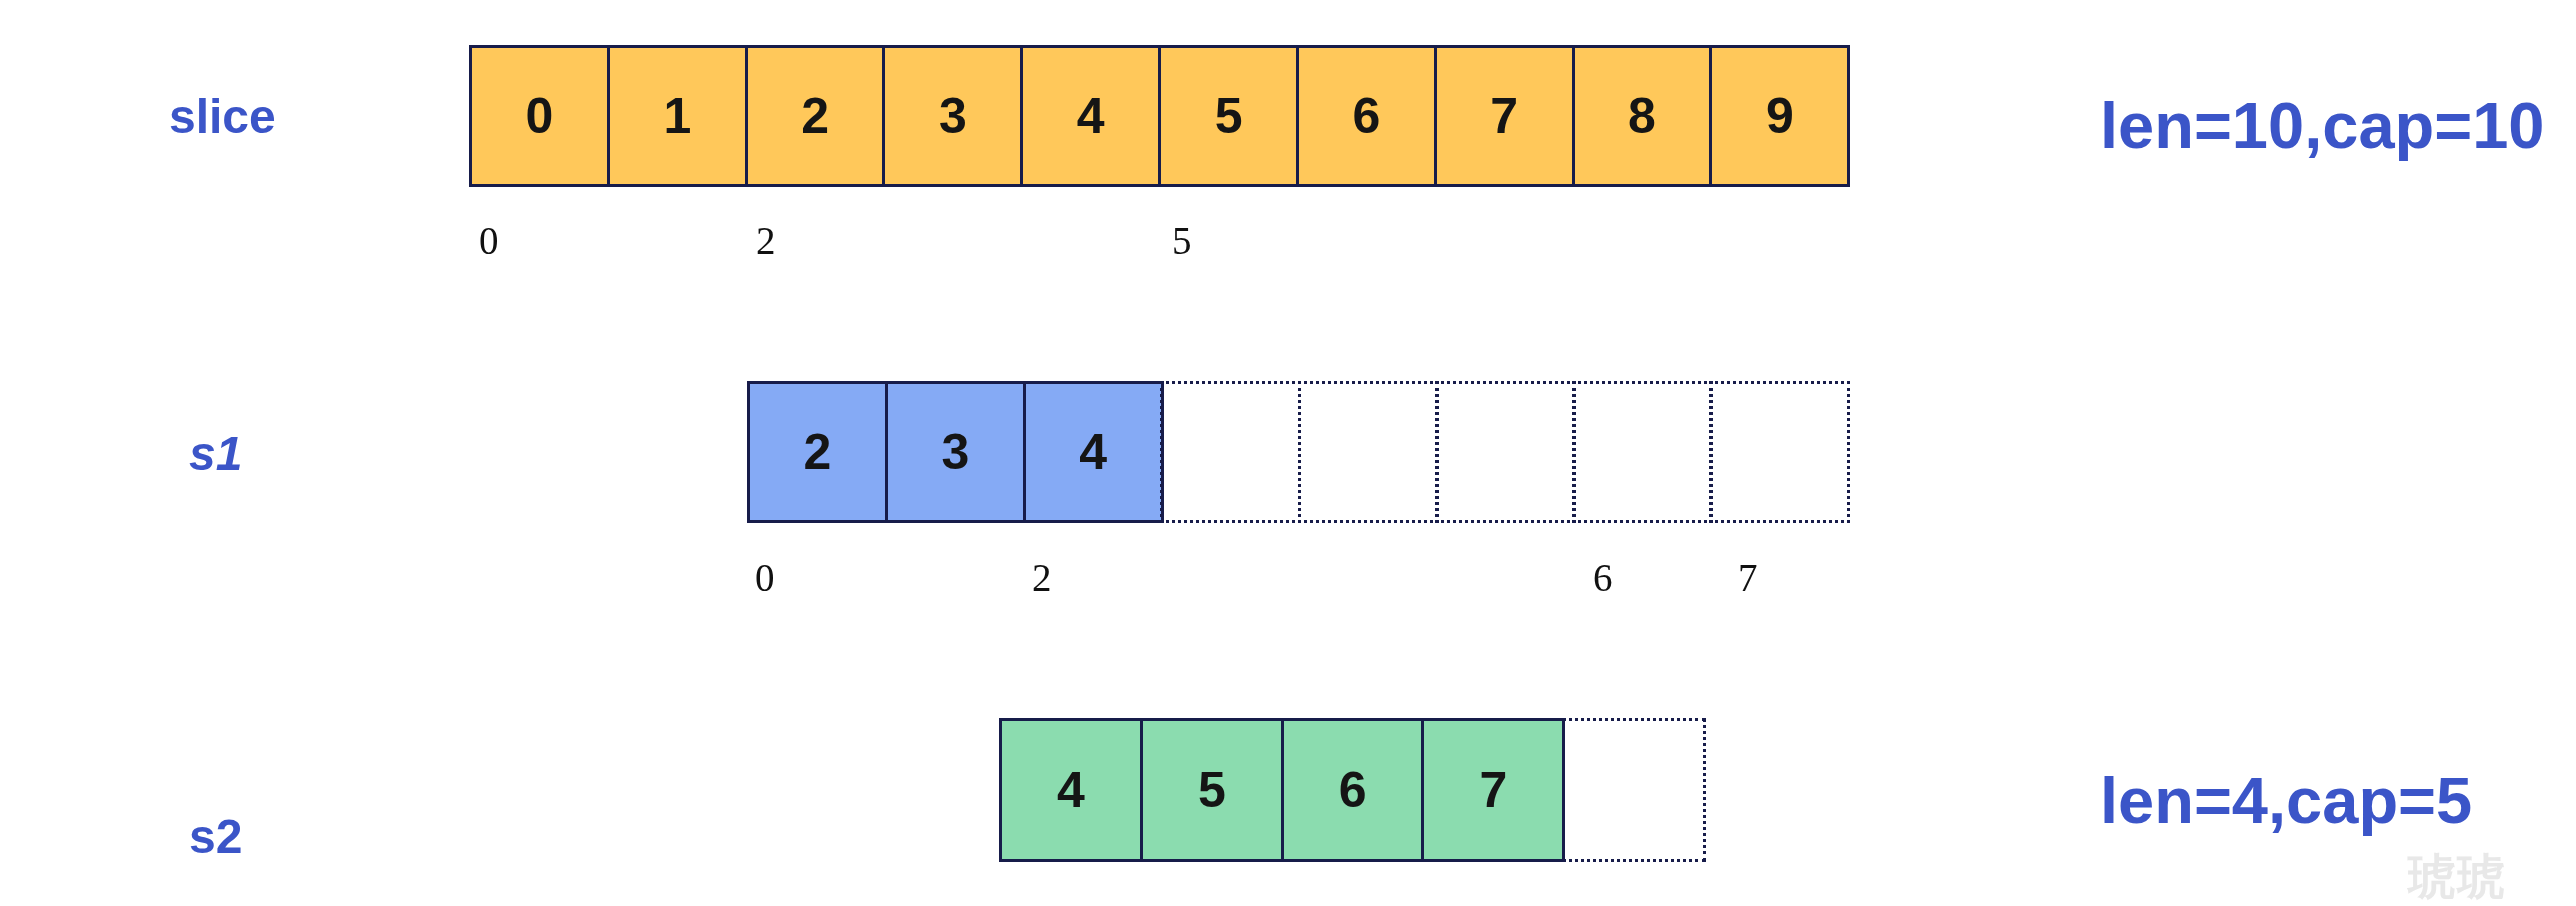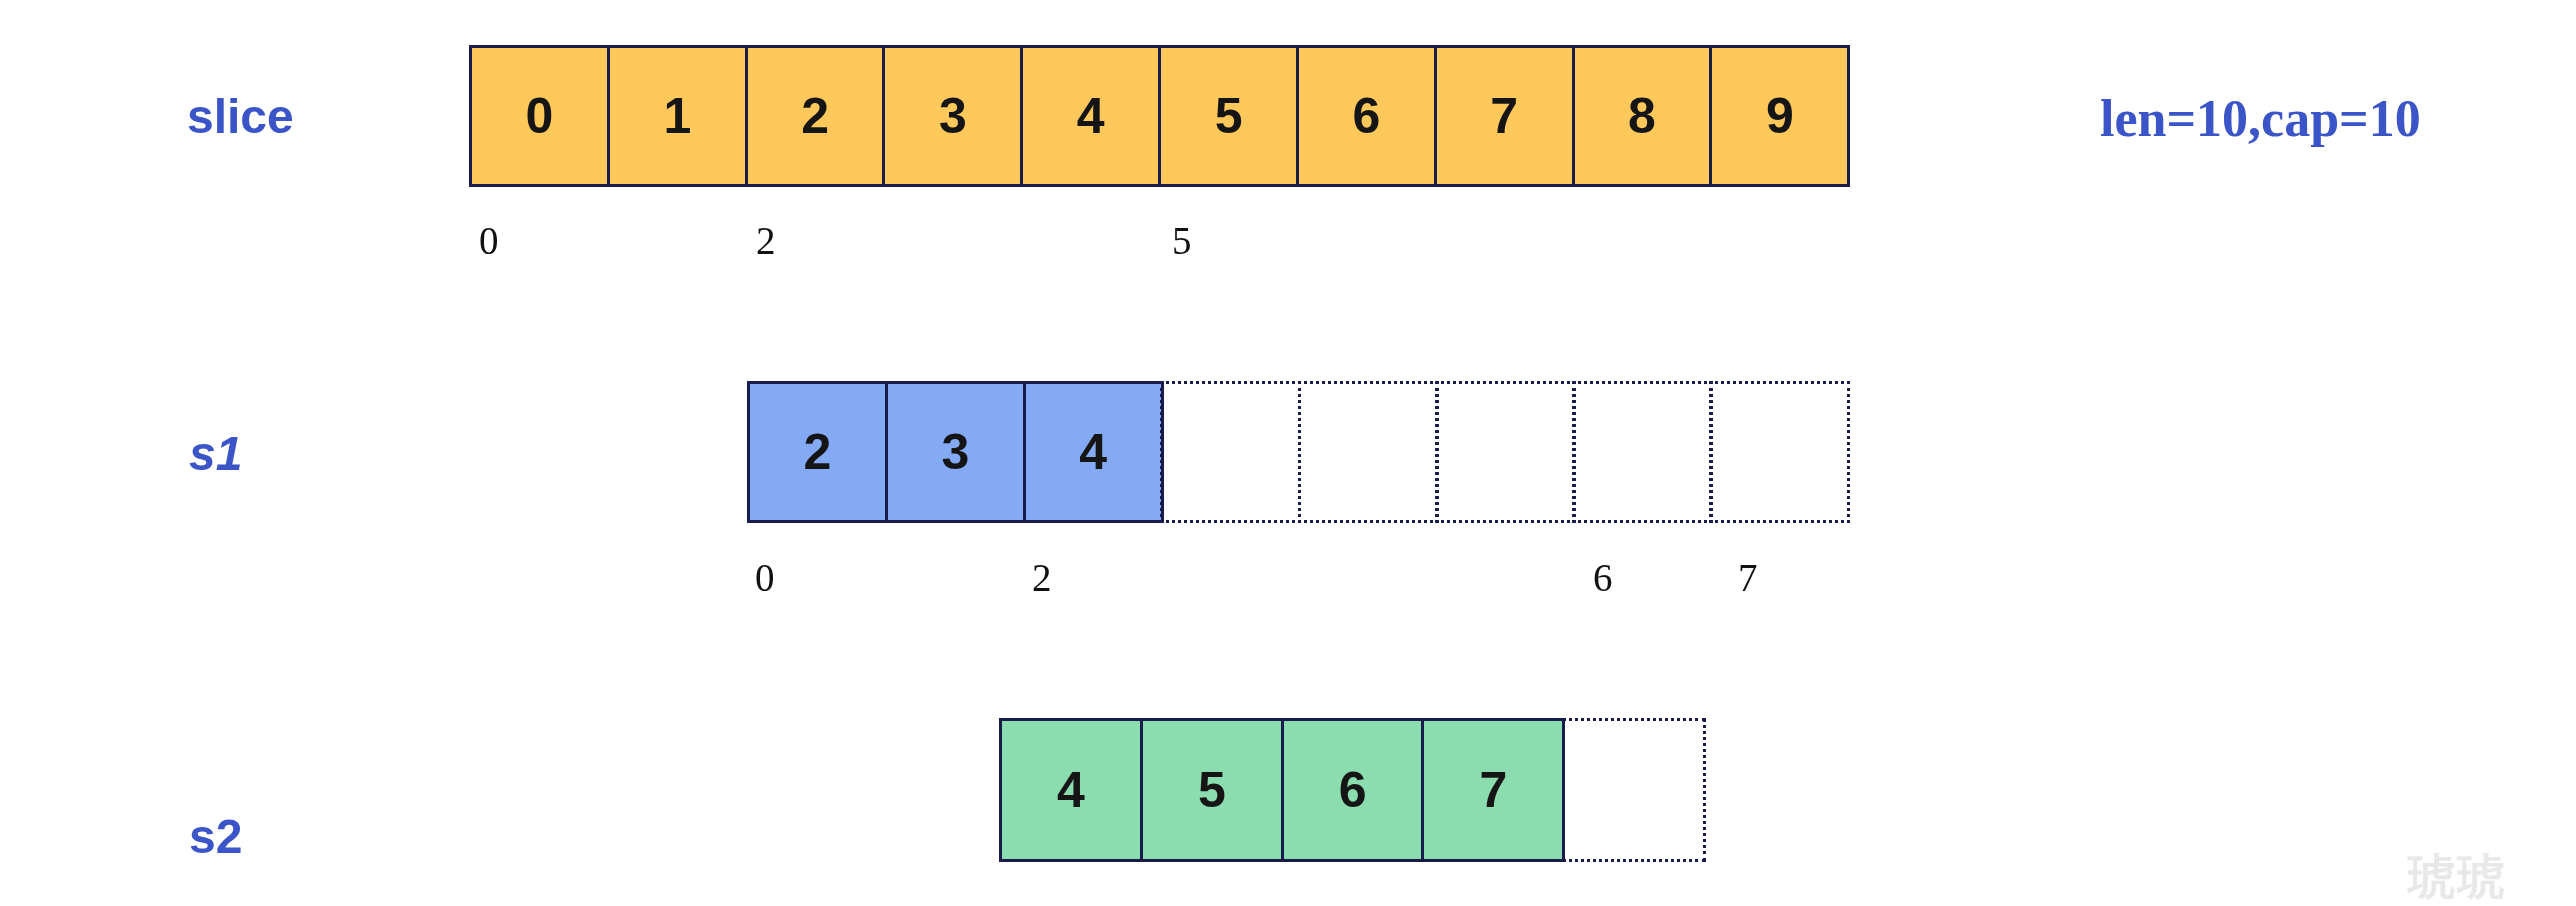--- a/index.html
+++ b/index.html
@@ -28,23 +28,23 @@
     font-size: 48px;
     color: #3B55C8;
     letter-spacing: 0px;
     white-space: nowrap;
     line-height: 1;
   }
 
   
   .lencap {
     position: absolute;
-    font-family: Liberation Serif, serif;
+    font-family: Liberation Sans, sans-serif;
     font-weight: bold;
-    font-size: 52px;
+    font-size: 65px;
     color: #3B55C8;
     white-space: nowrap;
     line-height: 1;
   }
 
   
   .strip {
     position: absolute;
     display: flex;
     flex-direction: row;
@@ -102,21 +102,21 @@
     line-height: 1;
     white-space: nowrap;
     letter-spacing: 1.3px;
   }
 </style>
 </head>
 <body>
 
 <div class="stage">
 
-  <div class="row-name" style="left:169px; top:93px;margin-left:18px;">slice</div>
+  <div class="row-name" style="left:169px; top:93px;">slice</div>
 
   <div class="strip strip-slice" style="left:469px; top:45px; width:1383px; height:142px;">
     <div class="cell filled" style="width:141px; font-size:50px;">0</div>
     <div class="cell filled" style="width:141px; font-size:50px;">1</div>
     <div class="cell filled" style="width:141px; font-size:50px;">2</div>
     <div class="cell filled" style="width:141px; font-size:50px;">3</div>
     <div class="cell filled" style="width:141px; font-size:50px;">4</div>
     <div class="cell filled" style="width:141px; font-size:50px;">5</div>
     <div class="cell filled" style="width:141px; font-size:50px;">6</div>
     <div class="cell filled" style="width:141px; font-size:50px;">7</div>
@@ -152,17 +152,18 @@
   <div class="row-name" style="left:189px; top:813px;">s2</div>
 
   <div class="strip strip-s2" style="left:999px; top:718px; width:715px; height:144px;">
     <div class="cell filled" style="width:144px; font-size:50px;">4</div>
     <div class="cell filled" style="width:144px; font-size:50px;">5</div>
     <div class="cell filled" style="width:144px; font-size:50px;">6</div>
     <div class="cell filled" style="width:144px; font-size:50px;">7</div>
     <div class="cell ghost" style="width:144px; font-size:50px;"></div>
   </div>
 
+  <div class="lencap" style="left:2100px; top:768px;">len=4,cap=5</div>
 
   <div class="watermark" style="left:2408px; top:852px;">琥琥</div>
 
 </div>
 
 
 </body></html>

